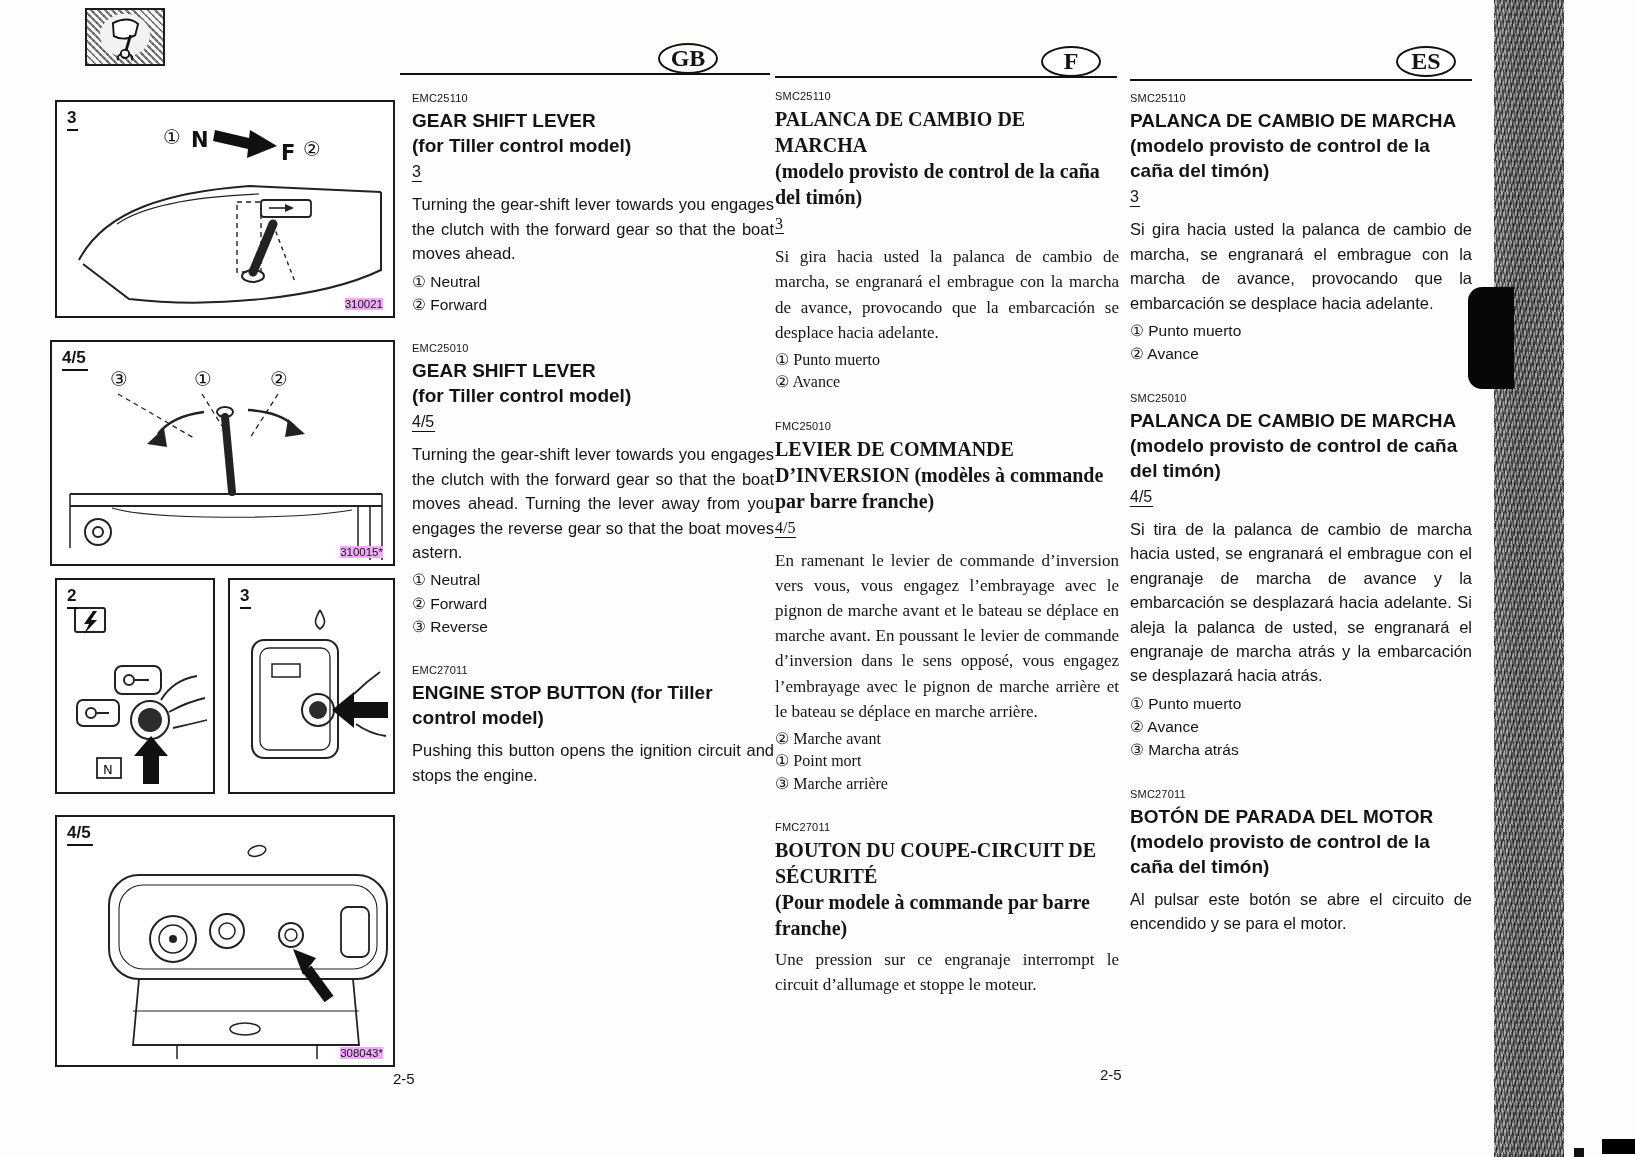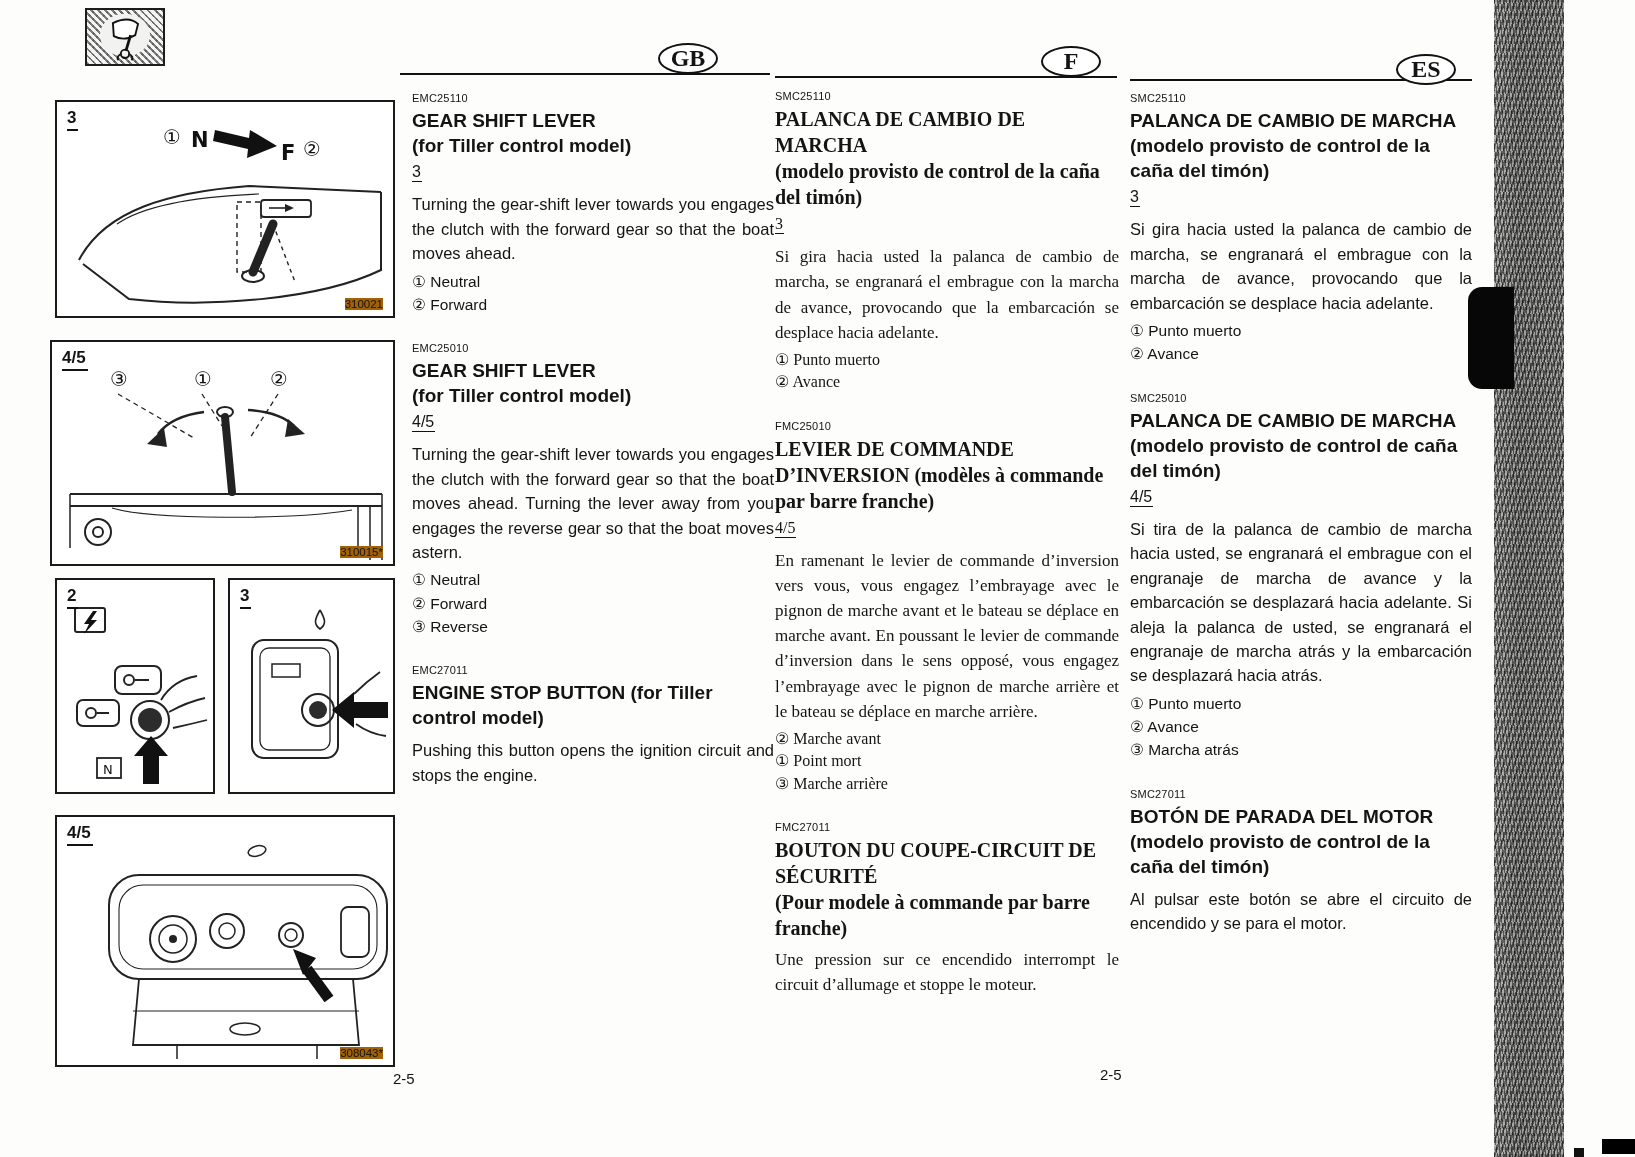--- a/index.html
+++ b/index.html
@@ -29,36 +29,36 @@
 
   .badge {
     position:absolute; width:60px; height:31px;
     border:2.5px solid #111; border-radius:50%;
     display:flex; align-items:center; justify-content:center;
     font-family:"Liberation Serif", serif; font-weight:bold; font-size:24px;
     background:#fff; z-index:5;
   }
   .badge-gb { left:658px; top:43px; }
   .badge-f  { left:1041px; top:46px; }
-  .badge-es { left:1396px; top:54px; }
+  .badge-es { left:1396px; top:46px; }
 
   
   .figbox { position:absolute; border:2px solid #1a1a1a; background:#fff; }
   .fig-a { left:55px;  top:100px; width:340px; height:218px; }
   .fig-b { left:50px;  top:340px; width:345px; height:226px; }
   .fig-c { left:55px;  top:578px; width:160px; height:216px; }
   .fig-d { left:228px; top:578px; width:167px; height:216px; }
   .fig-e { left:55px;  top:815px; width:340px; height:252px; }
   .figsvg { position:absolute; inset:0; width:100%; height:100%; }
   .figlabel {
     position:absolute; top:6px; left:10px; z-index:3;
     font-size:17px; font-weight:bold;
     border-bottom:2px solid #111; padding:0 2px 1px 0; background:#fff;
   }
-  .figcode { position:absolute; right:10px; bottom:6px; font-size:11.5px; background:#a16207; z-index:3; }
+  .figcode { position:absolute; right:10px; bottom:6px; font-size:11.5px; background:#f0abfc; z-index:3; }
 
   
   .col { position:absolute; }
   .col-en { left:412px; top:92px;  width:362px; }
   .col-fr { left:775px; top:90px;  width:344px; font-family:"Liberation Serif", serif; }
   .col-es { left:1130px; top:92px; width:342px; }
 
   .sec + .sec { margin-top:26px; }
   .sec-code { font-size:11px; margin-bottom:4px; letter-spacing:.2px; font-family:"Liberation Sans", sans-serif; }
   .sec-title { font-size:19px; font-weight:bold; line-height:1.32; }
@@ -300,21 +300,21 @@
       <li>② Marche avant</li>
       <li>① Point mort</li>
       <li>③ Marche arrière</li>
     </ul>
   </section>
 
   <section class="sec">
     <div class="sec-code">FMC27011</div>
     <h2 class="sec-title">BOUTON DU COUPE-CIRCUIT DE SÉCURITÉ</h2>
     <div class="sec-sub">(Pour modele à commande par barre franche)</div>
-    <p class="sec-body" style="margin-top:6px">Une pression sur ce encendido interrompt le circuit d’allumage et stoppe le moteur.</p>
+    <p class="sec-body" style="margin-top:6px">Une pression sur ce engranaje interrompt le circuit d’allumage et stoppe le moteur.</p>
   </section>
 </div>
 
 <div class="col col-es">
   <section class="sec">
     <div class="sec-code">SMC25110</div>
     <h2 class="sec-title">PALANCA DE CAMBIO DE MARCHA</h2>
     <div class="sec-sub">(modelo provisto de control de la caña del timón)</div>
     <div class="figref">3</div>
     <p class="sec-body">Si gira hacia usted la palanca de cambio de marcha, se engranará el embrague con la marcha de avance, provocando que la embarcación se desplace hacia adelante.</p>

